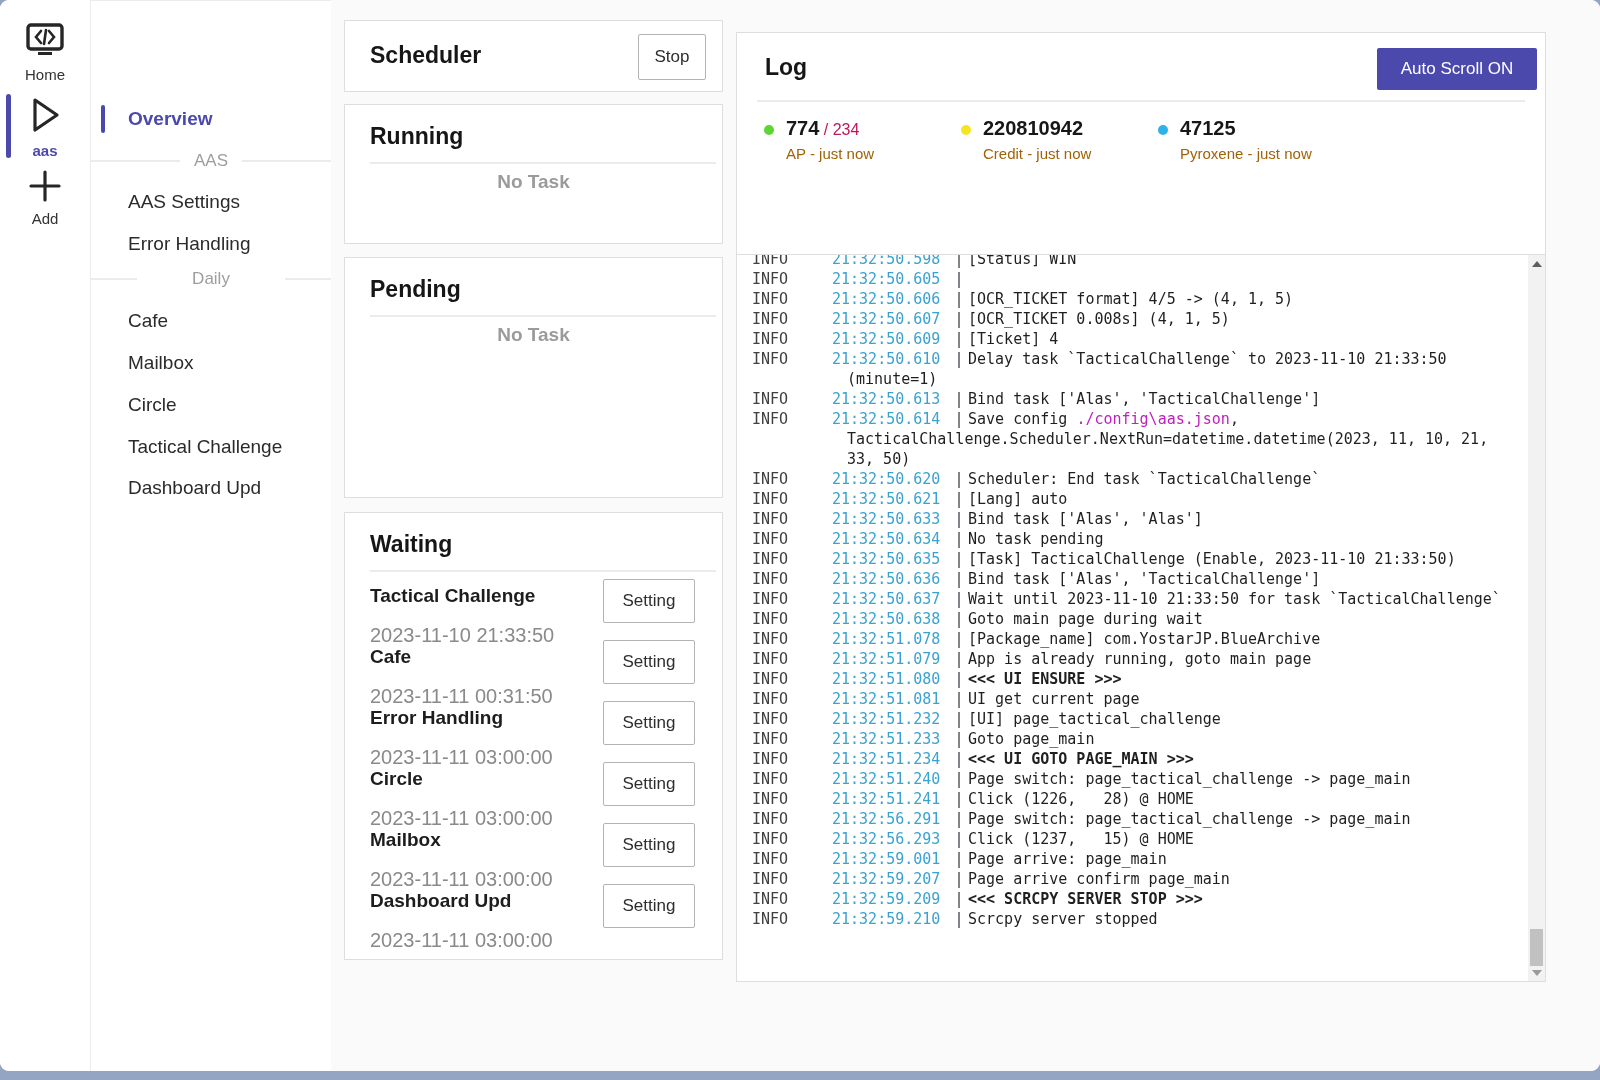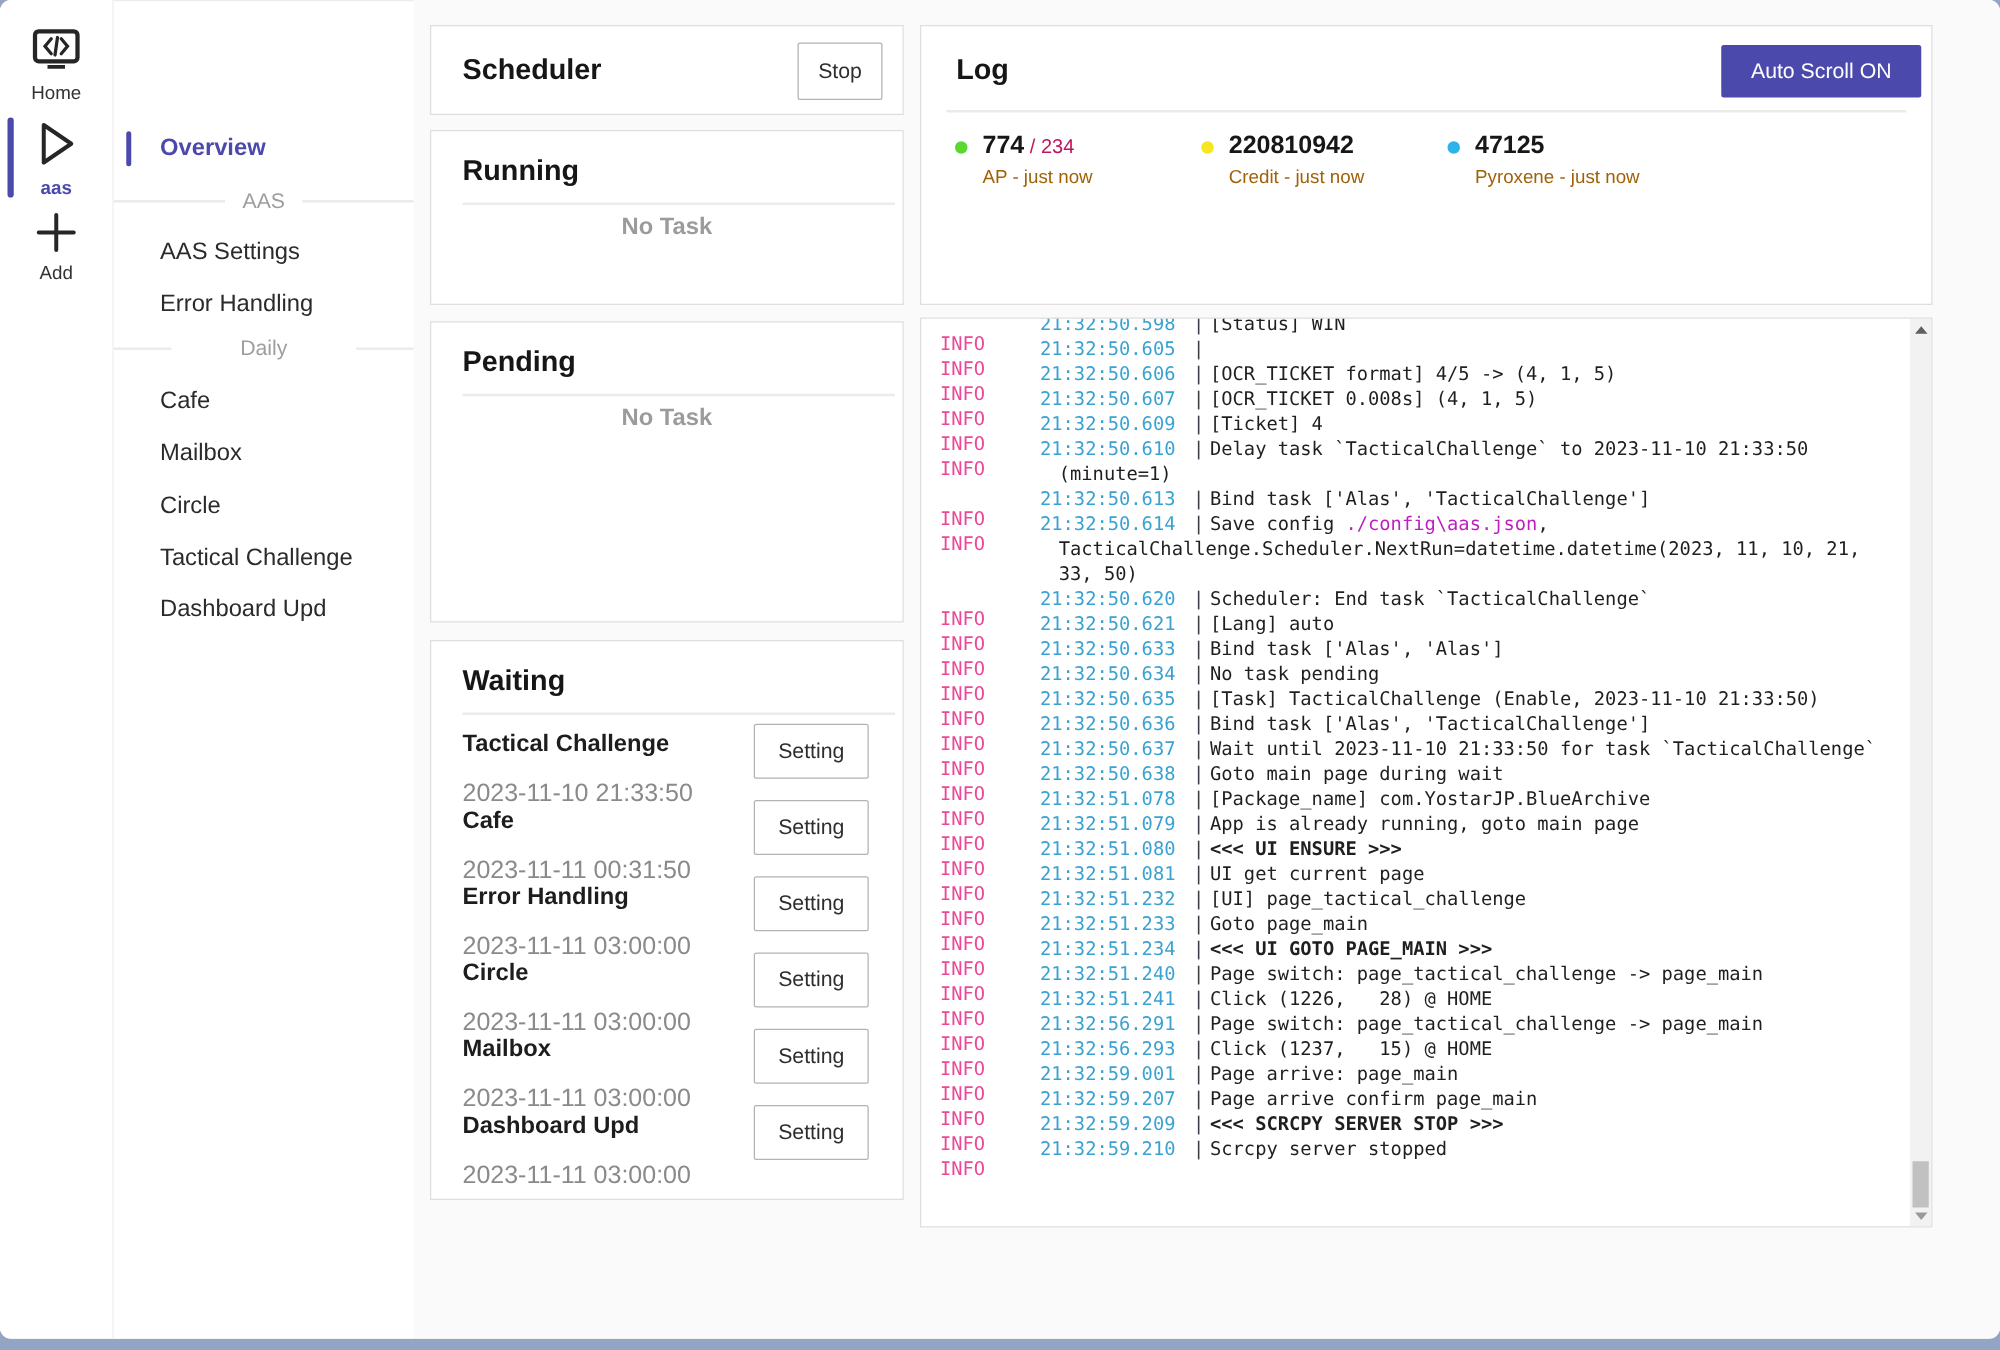--- a/index.html
+++ b/index.html
@@ -53,34 +53,34 @@
   #card-pending .no-task{position:absolute;left:0;right:0;top:66px;}
   
   #card-waiting{left:13px;top:512px;width:379px;height:448px;}
   #card-waiting .card-title{position:absolute;left:25px;top:18px;text-align:center;}
   #card-waiting .hdiv{position:absolute;left:25px;right:6px;top:57px;}
   .wait-item{position:absolute;left:25px;right:16px;height:61px;}
   .task-name{font-size:19px;font-weight:700;color:#1d1d1d;position:absolute;left:0;top:6px;}
   .task-date{font-size:20px;font-weight:400;color:#8a8a8a;position:absolute;left:0;top:45px;}
   .setting-btn{position:absolute;right:11px;top:0;width:92px;height:44px;}
   
-  #card-log{left:405px;top:20px;width:810px;height:224px;}
+  #card-log{left:405px;top:32px;width:810px;height:224px;}
   #card-log .card-title{position:absolute;left:28px;top:21px;}
   #autoscroll-btn{position:absolute;right:8px;top:15px;width:160px;height:42px;background:#4b49ac;color:#fff;border:none;border-radius:2px;font-size:17px;font-family:"Liberation Sans",sans-serif;cursor:default;}
   #card-log .hdiv{position:absolute;left:20px;right:20px;top:67px;}
   .stat{position:absolute;top:84px;}
   .stat-dot{position:absolute;left:0;top:8px;width:10px;height:10px;border-radius:50%;}
   .stat-value{position:absolute;left:22px;top:0;font-size:20px;font-weight:700;color:#171717;white-space:nowrap;}
   .stat-suffix{font-size:16px;font-weight:400;color:#be185d;}
   .stat-label{position:absolute;left:22px;top:28px;font-size:15px;color:#a16207;white-space:nowrap;}
   
   #log-box{left:405px;top:254px;width:810px;height:728px;overflow:hidden;}
   #log-lines{margin:-6px 0 0 0;padding-left:15px;font-family:"DejaVu Sans Mono",monospace;font-size:15px;color:#1f1f1f;}
   .log-row{display:flex;height:20px;line-height:20px;white-space:pre;}
-  .log-level{width:80px;flex:none;color:#ec4899;margin-top:16px;}
+  .log-level{width:80px;flex:none;color:#404040;}
   .log-time{width:118px;flex:none;color:#3aa2d2;}
   .log-pipe{width:18px;flex:none;text-align:center;color:#3c3c46;}
   .log-msg{flex:1;overflow:hidden;}
   .log-wrap{padding-left:95px;height:20px;line-height:20px;white-space:pre;}
   .seg-path{color:#bf1fbf;}
   .seg-strong{font-weight:bold;}
   
   #log-scrollbar{position:absolute;right:0;top:0;bottom:0;width:17px;background:#f2f2f2;}
   .sb-arrow{position:absolute;left:0;width:17px;height:17px;display:flex;align-items:center;justify-content:center;}
   .tri-up{width:0;height:0;border-left:5px solid transparent;border-right:5px solid transparent;border-bottom:6px solid #5f5f5f;}

